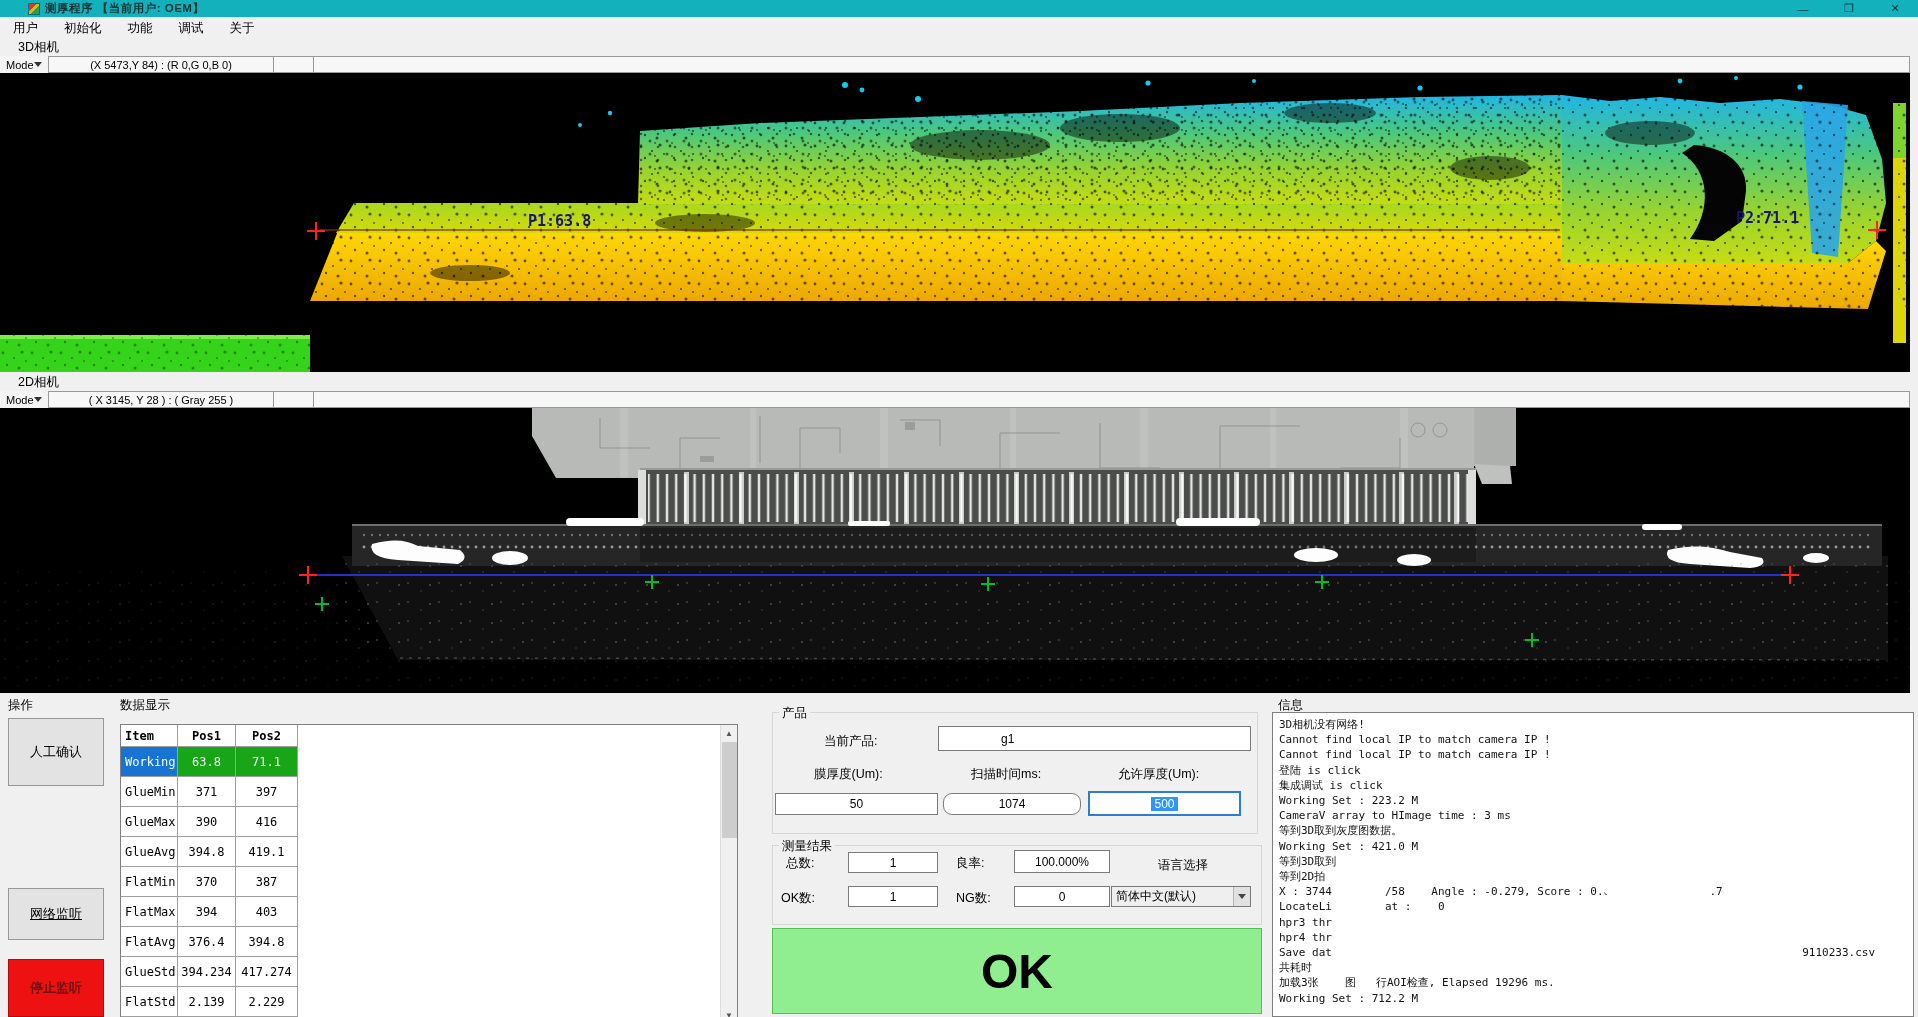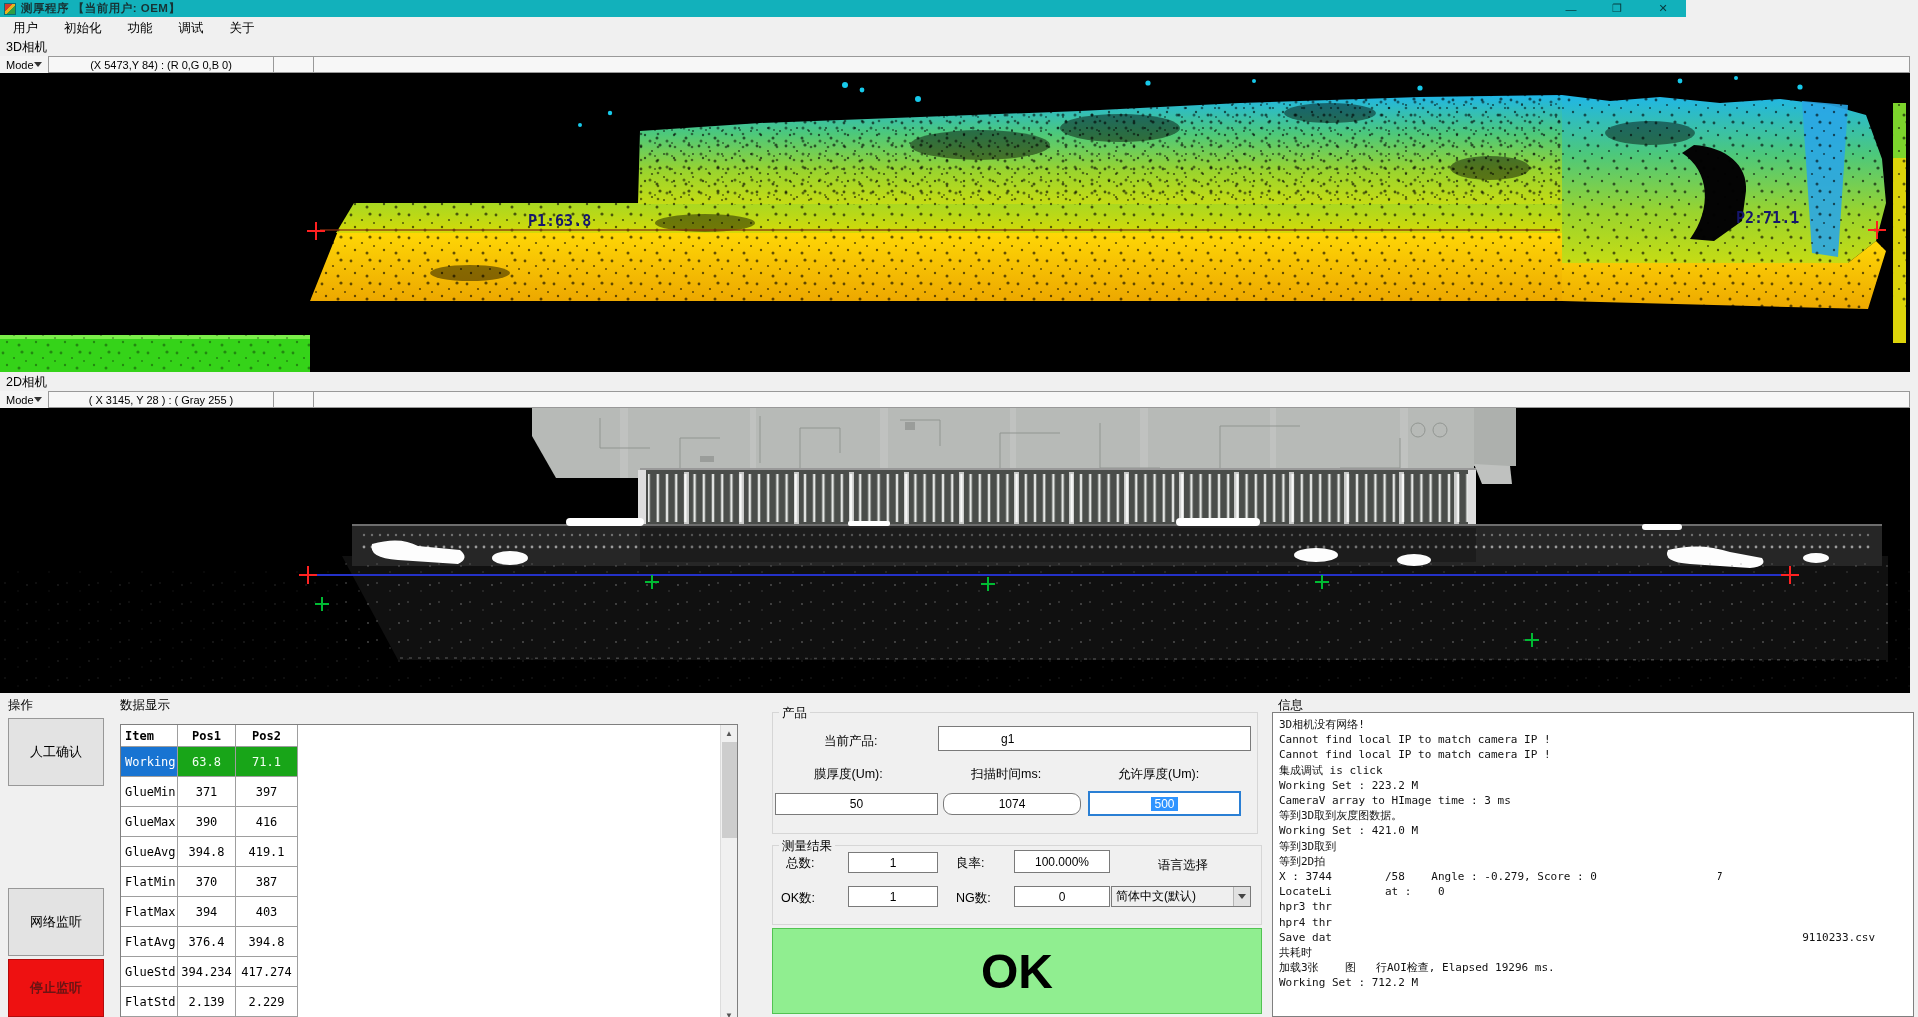--- a/index.html
+++ b/index.html
@@ -1,35 +1,35 @@
 <!DOCTYPE html>
 <html><head>
 <meta charset="utf-8">
 <style>
   * { box-sizing: border-box; margin: 0; padding: 0; }
   html,body { width:1918px; height:1017px; overflow:hidden; }
   body { position:relative; background:#f0f0f0; font-family:"Liberation Sans",sans-serif; color:#000; }
 
   
-  .titlebar { position:absolute; left:0; top:0; width:1686px; height:17px;
-    background:#12b1bb; display:flex; align-items:center; }
+  .titlebar { position:absolute; left:0; top:0; width:1918px; height:17px;
+    background:#12b1bb; display:flex; align-items:center;padding-left:24px; }
   .app-icon { width:12px; height:12px; margin:0 5px 0 4px;
     background:linear-gradient(135deg,#d43c2a 0 40%,#e8b31f 40% 60%,#2f9e44 60% 100%);
     border:1px solid #0a6e74; }
   .title-text { font-size:11.5px; color:#173335; font-weight:bold; letter-spacing:.5px; }
   .win-controls { margin-left:auto; display:flex; height:100%; }
   .win-btn { width:46px; height:100%; display:flex; align-items:center; justify-content:center;
     font-size:11px; color:#073a3e; cursor:default; }
 
   
   .menubar { position:absolute; left:0; top:17px; width:1918px; height:22px;
     background:#f0f0f0; display:flex; align-items:center; }
   .menu-item { font-size:12.5px; padding:3px 13px; }
 
-  .cam-label { position:absolute; left:6px; font-size:12.5px; }
+  .cam-label { position:absolute; left:18px; font-size:12.5px; }
 
   
   .modebar { position:absolute; left:0; width:1910px; height:17px; display:flex;
     font-size:11px; background:#f4f4f4; align-items:stretch; }
   .mode-btn { width:48px; display:flex; align-items:center; padding-left:6px; }
   .mode-arrow { width:0; height:0; border-left:4px solid transparent; border-right:4px solid transparent;
     border-top:5px solid #333; }
   .mode-box { border:1px solid #999; display:flex; align-items:center; justify-content:center; background:#f7f7f7; }
   .mode-box.b1 { width:226px; }
   .mode-box.b2 { width:40px; border-left:none; }
@@ -39,21 +39,21 @@
   .canvas { position:absolute; left:0; width:1910px; background:#fca5a5; }
   .canvas svg { display:block; width:100%; height:100%; }
   #canvas3d { top:73px; height:299px; }
   #canvas2d { top:408px; height:285px; }
   .t3dlabel { font:bold 15px "DejaVu Sans Mono",monospace; fill:#16166c; }
 
   
   .op-btn { position:absolute; left:8px; width:96px; background:#e3e3e3; border:1px solid #989898;
     display:flex; align-items:center; justify-content:center; font-size:13px; cursor:default; }
   #btn-confirm { top:718px; height:68px; }
-  #btn-listen  { top:888px; height:68px; }
+  #btn-listen  { top:888px; height:52px;text-decoration:underline; }
   #btn-stop    { top:959px; height:58px; background:#ee1111; border-color:#b30c0c; color:#6b1414; font-weight:bold; }
 
   
   #grid-wrap { position:absolute; left:120px; top:724px; width:618px; height:301px;
     background:#fff; border:1px solid #7f7f7f; overflow:hidden; }
   .grid { position:absolute; left:0; top:0; width:178px;
     font-family:"DejaVu Sans Mono",monospace; font-size:12px; }
   .grow { display:flex; height:30px; }
   .grow.head { height:22px; font-weight:bold; }
   .gc { border-right:1px solid #9e9e9e; border-bottom:1px solid #9e9e9e;
@@ -442,20 +442,21 @@
 </div>
 
 <div id="ok-banner">OK</div>
 
 <div class="panel-label" style="left:1278px; top:697px">信息</div>
 <div id="info-box">
   <div id="log">
       <div class="logline">3D相机没有网络!</div>
       <div class="logline">Cannot find local IP to match camera IP !</div>
       <div class="logline">Cannot find local IP to match camera IP !</div>
+      <div class="logline">登陆 is click</div>
       <div class="logline">集成调试 is click</div>
       <div class="logline">Working Set : 223.2 M</div>
       <div class="logline">CameraV array to HImage time : 3 ms</div>
       <div class="logline">等到3D取到灰度图数据。</div>
       <div class="logline">Working Set : 421.0 M</div>
       <div class="logline">等到3D取到</div>
       <div class="logline">等到2D拍</div>
       <div class="logline">X : 3744        /58    Angle : -0.279, Score : 0.0, Distance:5007.7</div>
       <div class="logline">LocateLi        at :    0</div>
       <div class="logline">hpr3 thr</div>

